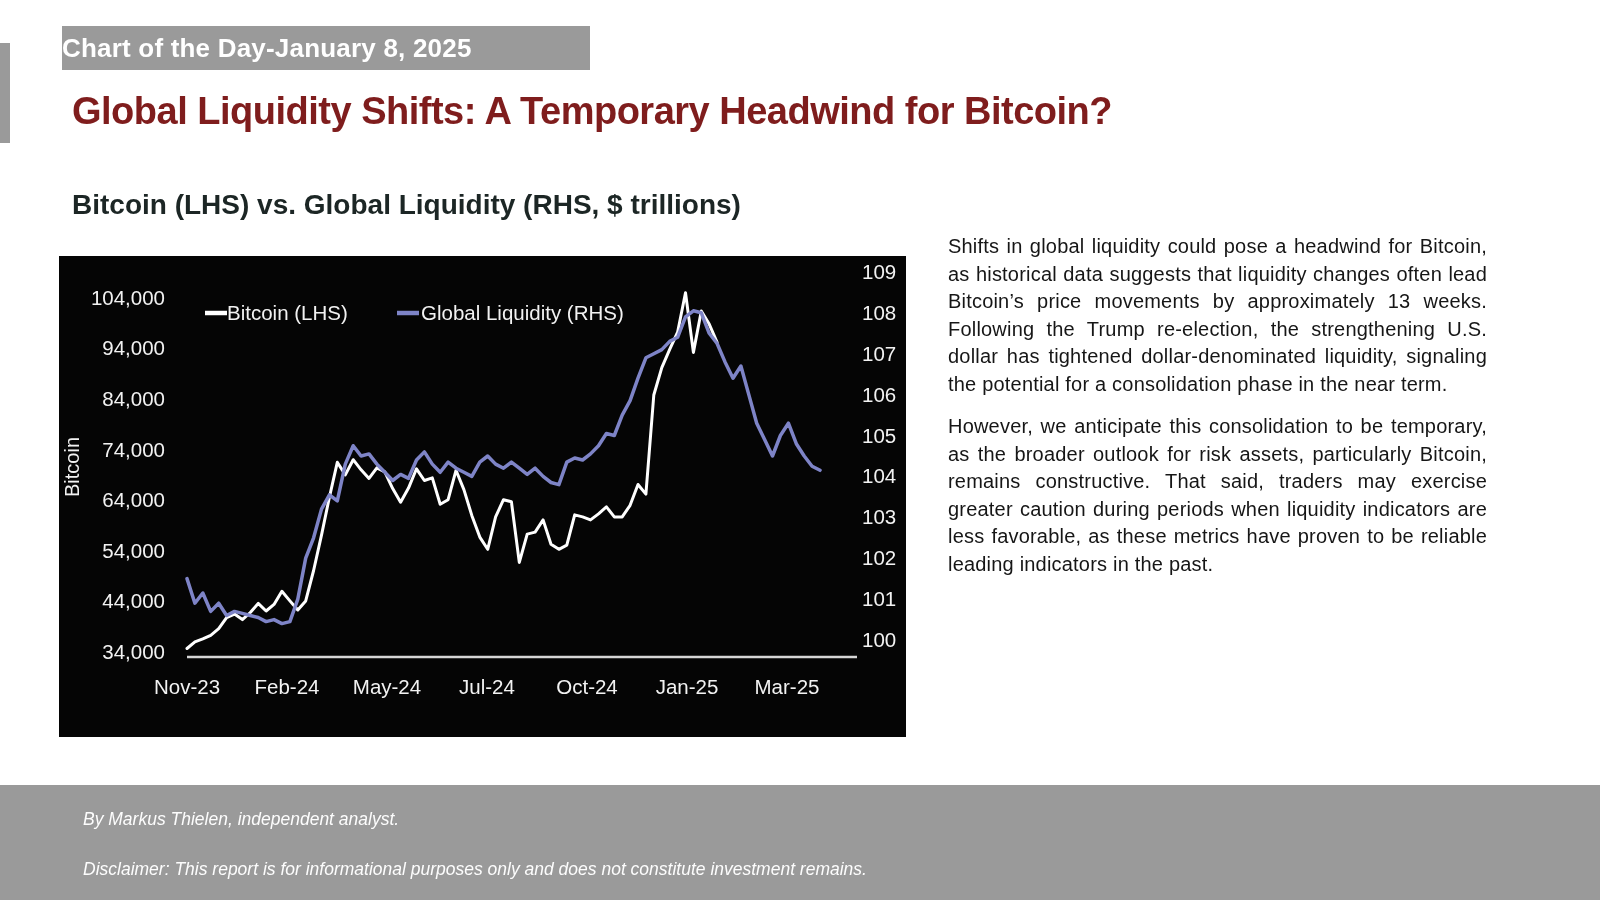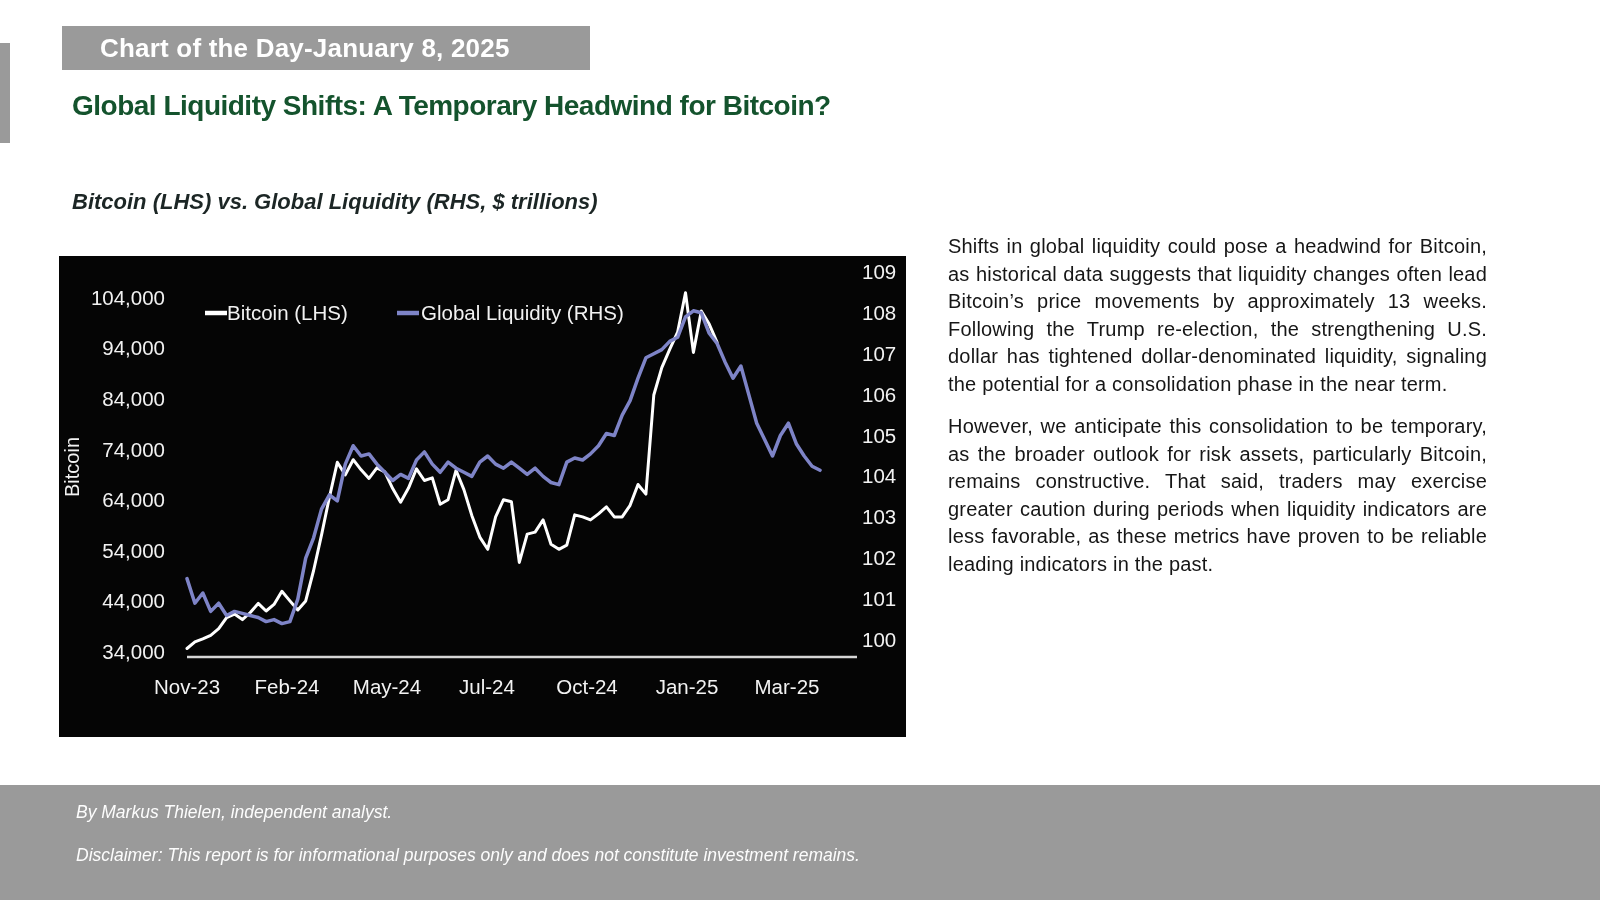--- a/index.html
+++ b/index.html
@@ -1,32 +1,32 @@
 <!DOCTYPE html>
 <html><head>
 <meta charset="utf-8">
 <style>
   html,body{margin:0;padding:0;background:#ffffff;}
   .page{position:relative;width:1600px;height:900px;background:#ffffff;overflow:hidden;
         font-family:"Liberation Sans", sans-serif;}
   .accent-bar{position:absolute;left:0;top:43px;width:10px;height:100px;background:#9a9a9a;}
   .badge{position:absolute;left:62px;top:26px;width:528px;height:44px;background:#9a9a9a;}
-  .badge span{display:block;padding-left:38px;line-height:44px;color:#ffffff;
+  .badge span{display:block;line-height:44px;color:#ffffff;
               font-size:26px;font-weight:bold;letter-spacing:0.2px;}
-  .headline{position:absolute;left:72px;top:90px;margin:0;width:1200px;color:#14532d;
-            font-size:28px;font-weight:bold;letter-spacing:-0.5px;}
+  .headline{position:absolute;left:72px;top:90px;margin:0;width:1200px;color:#7f1d1d;
+            font-size:38px;font-weight:bold;letter-spacing:-0.5px;}
   .subtitle{position:absolute;left:72px;top:189px;color:#1c2625;
-            font-size:22px;font-weight:bold;letter-spacing:0px;font-style:italic;}
+            font-size:28px;font-weight:bold;letter-spacing:0px;}
   .chart-panel{position:absolute;left:59px;top:256px;width:847px;height:481px;background:#050505;}
   .chart-panel svg{display:block;width:847px;height:481px;}
   .commentary{position:absolute;left:946px;top:233px;width:541px;color:#161616;}
   .commentary p{margin:0 0 15px 2px;font-size:20px;line-height:27.5px;text-align:justify;
                 letter-spacing:0.2px;}
   .footer{position:absolute;left:0;top:785px;width:1600px;height:115px;background:#9a9a9a;}
-  .footer p{margin:4px;padding-left:72px;color:#fdfdfd;font-style:italic;font-size:17.5px;}
+  .footer p{margin:11px;padding-left:72px;color:#fdfdfd;font-style:italic;font-size:17.5px;}
   .footer .byline{padding-top:13px;}
   .footer .disclaimer{padding-top:18px;}
 </style>
 </head>
 <body>
 
 <div class="page">
 
   <div class="accent-bar"></div>
 

